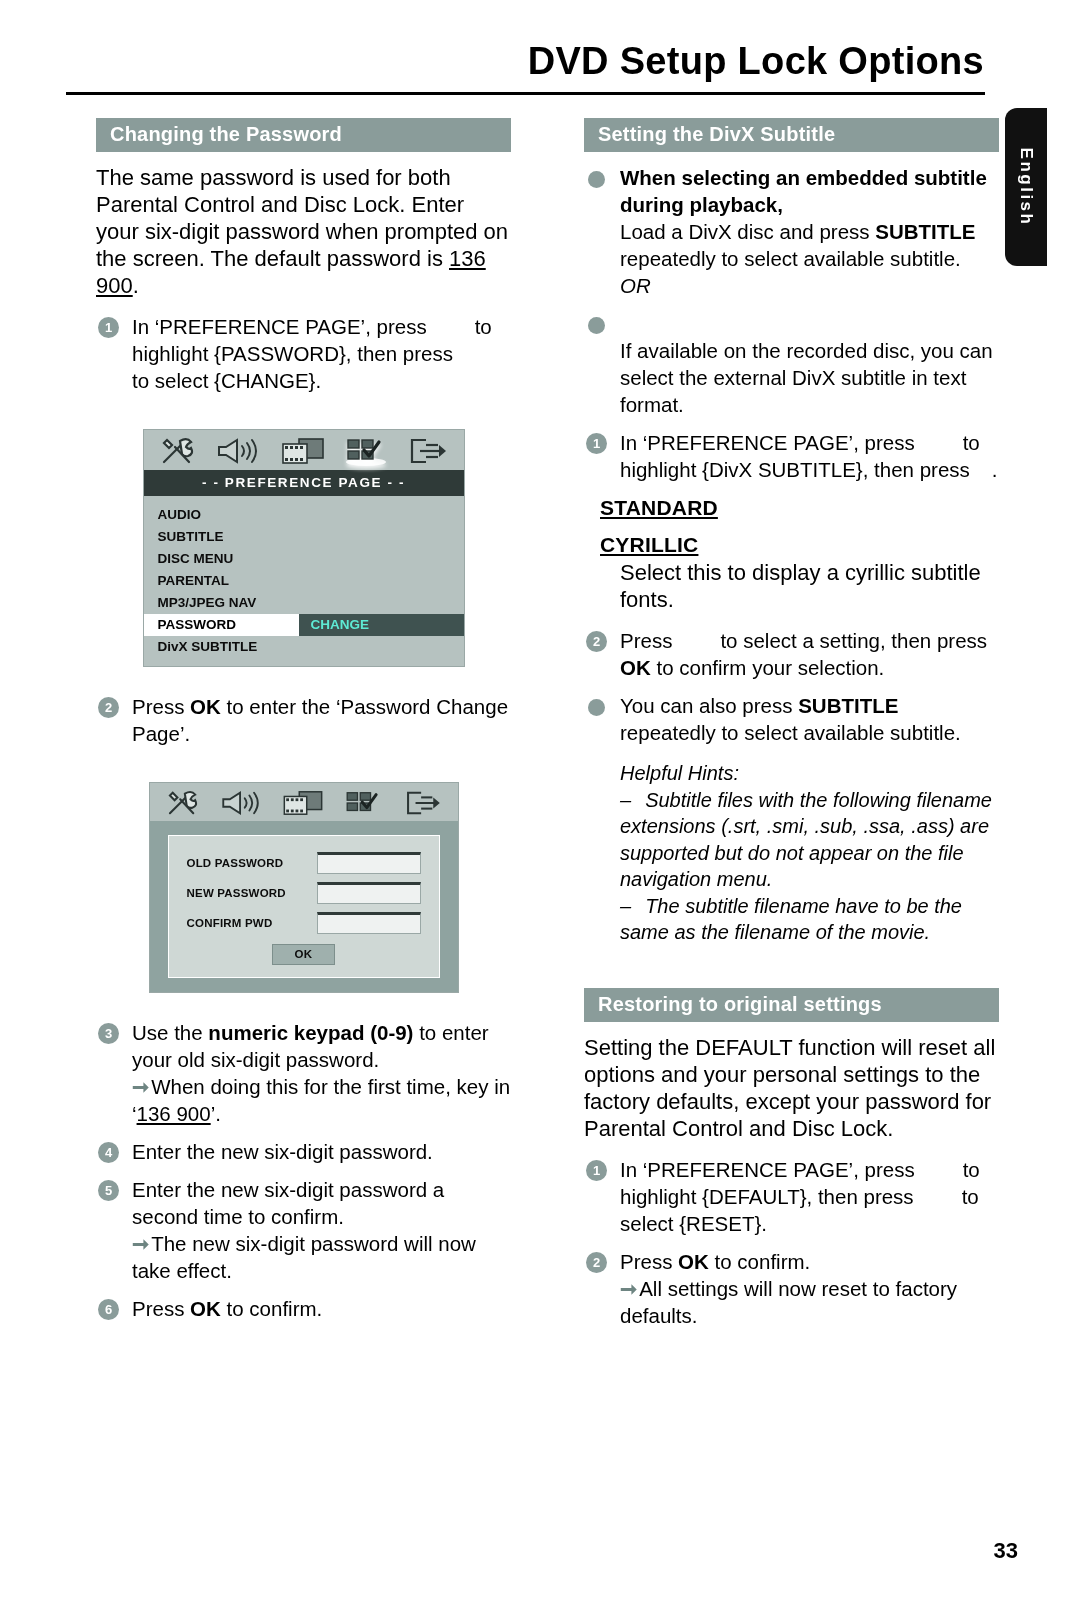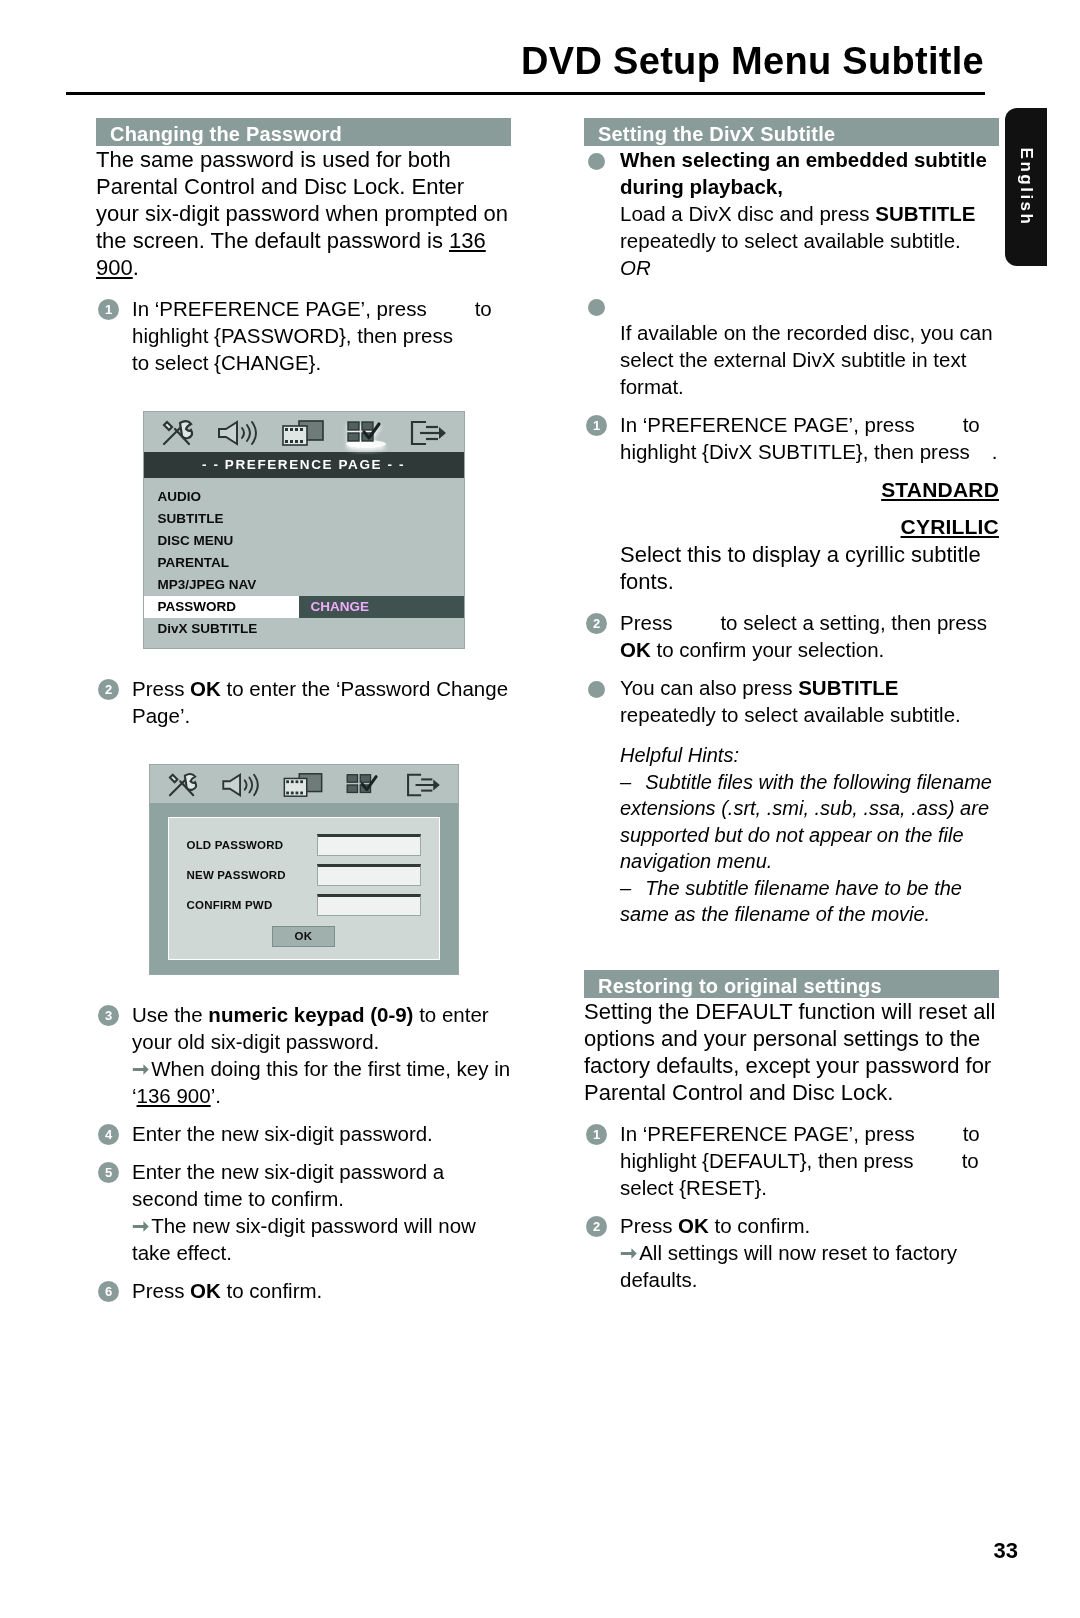--- a/index.html
+++ b/index.html
@@ -72,22 +72,23 @@
     top: 118px;
     width: 415px;
   }
 
   
   .band {
     background: #8a9c9a;
     color: #ffffff;
     font-size: 20px;
     font-weight: bold;
-    padding: 5px 0 0 14px;
+    padding: 5px 0 6px 14px;
     letter-spacing: 0.2px;
+    margin-bottom: 12px;
   }
   .band.wide { width: 100%; box-sizing: border-box; }
 
   
   .para {
     font-size: 22px;
     line-height: 27px;
     margin: 0 0 14px 0;
   }
   .para.indent { padding-left: 36px; }
@@ -133,21 +134,20 @@
   }
   .gap { display: inline-block; width: 48px; }
   .gap-sm { display: inline-block; width: 22px; }
 
   .sub-head {
     font-size: 21px;
     font-weight: bold;
     text-decoration: underline;
     margin: 13px 0 2px 16px;
     letter-spacing: 0.2px;
-    text-align: right;
   }
   .hints {
     font-style: italic;
     font-size: 20px;
     line-height: 26.5px;
     margin: 14px 0 0 36px;
   }
   .hints .dash { margin-right: 14px; }
 
   
@@ -204,21 +204,21 @@
     background: #ffffff;
     color: #000000;
   }
   .tv-row .value {
     flex: 1;
     padding: 1px 0 1px 12px;
     box-sizing: border-box;
   }
   .tv-row.sel .value {
     background: #3f5250;
-    color: #f0abfc;
+    color: #5eead4;
   }
 
   
   .pw-body {
     background: #8fa3a0;
     padding: 14px 18px 14px 18px;
   }
   .pw-panel {
     background: #cfd8d5;
     border: 1px solid #ffffff;
@@ -264,21 +264,21 @@
     position: absolute;
     right: 62px;
     bottom: 54px;
     font-size: 22px;
     font-weight: bold;
   }
 </style>
 </head>
 <body>
 
-<div class="page-title">DVD Setup Menu Subtitle</div>
+<div class="page-title">DVD Setup Lock Options</div>
 <div class="header-rule"></div>
 
 <div class="lang-tab">
   <span>English</span>
 </div>
 
 <div class="col-left">
 
   <div class="band wide">Changing the Password</div>
 

